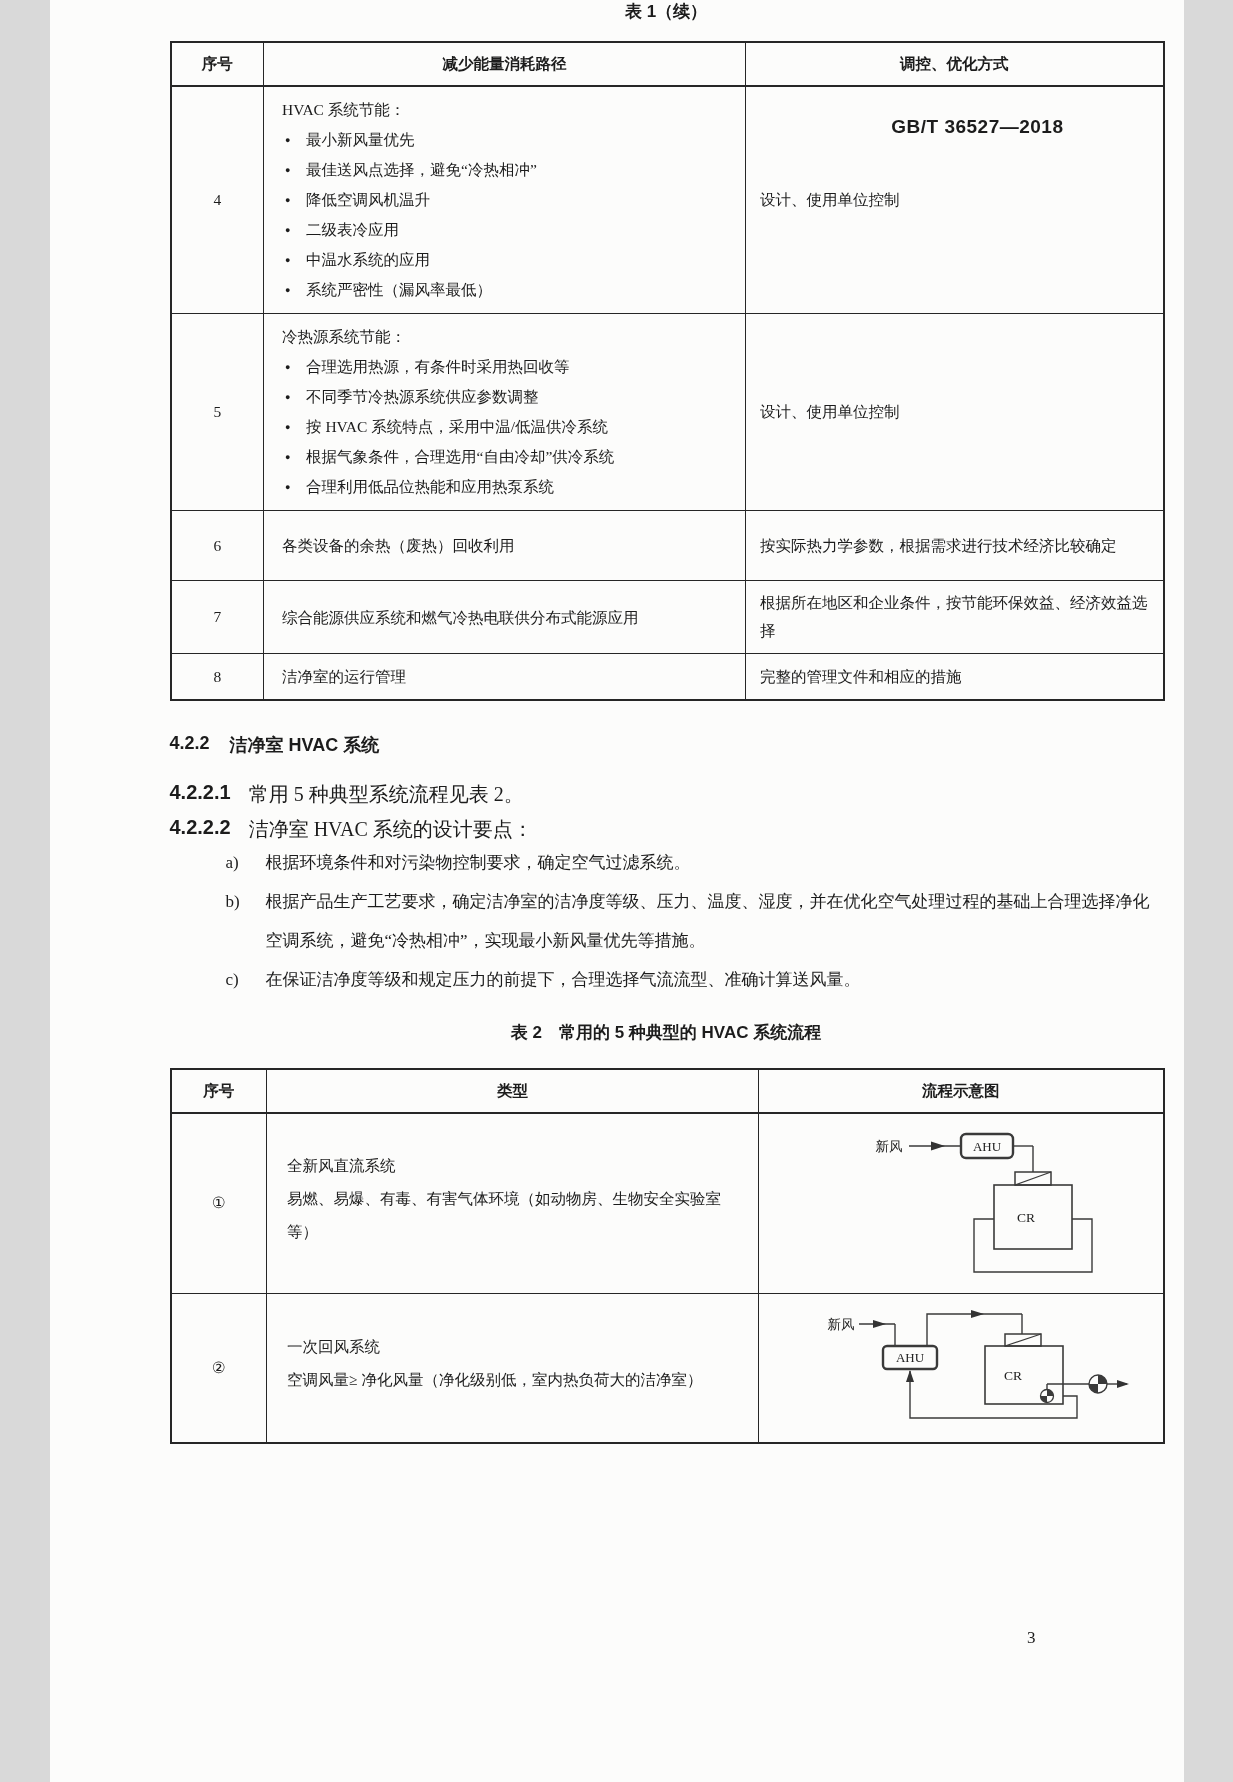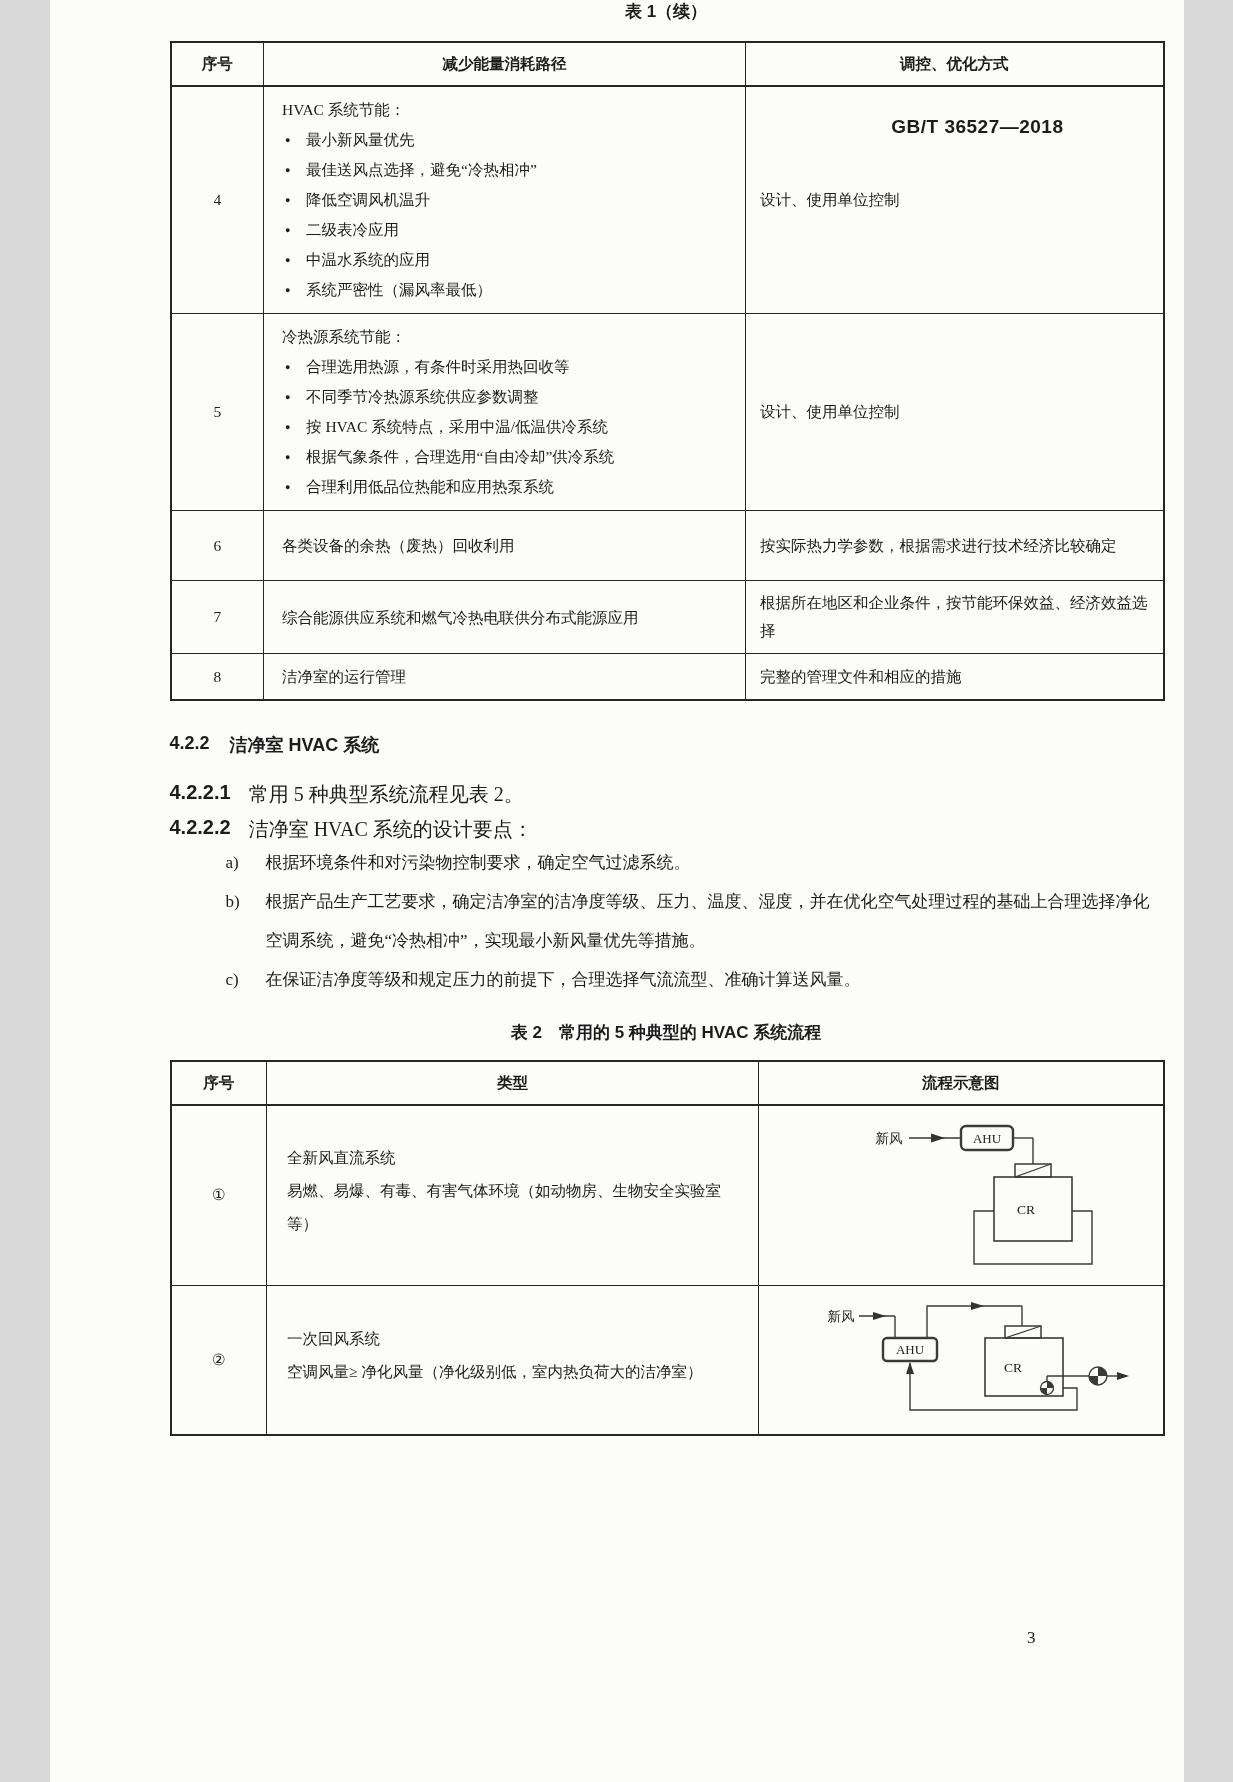--- a/index.html
+++ b/index.html
@@ -14,21 +14,21 @@
     font-family:"Liberation Sans","DejaVu Sans",sans-serif;
     font-weight:bold; font-size:19px; letter-spacing:.5px;
   }
   .wrap { position:absolute; left:120px; top:0; width:993px; }
 
   .tbl-title {
     text-align:center; font-family:"Liberation Sans","DejaVu Sans",sans-serif;
     font-weight:bold; font-size:17px;
   }
   .tbl-title-1 { margin-bottom:18px; }
-  .tbl-title-2 { margin-top:22px; margin-bottom:16px; }
+  .tbl-title-2 { margin-top:22px; margin-bottom:24px; }
 
   table.gb {
     width:993px; border-collapse:collapse; table-layout:fixed;
     font-size:15.5px;
     border:2px solid #262626;
   }
   table.gb th, table.gb td { border:1px solid #262626; }
   table.gb th {
     font-family:"Liberation Sans","DejaVu Sans",sans-serif;
     font-weight:bold; font-size:15.5px; height:40px;

